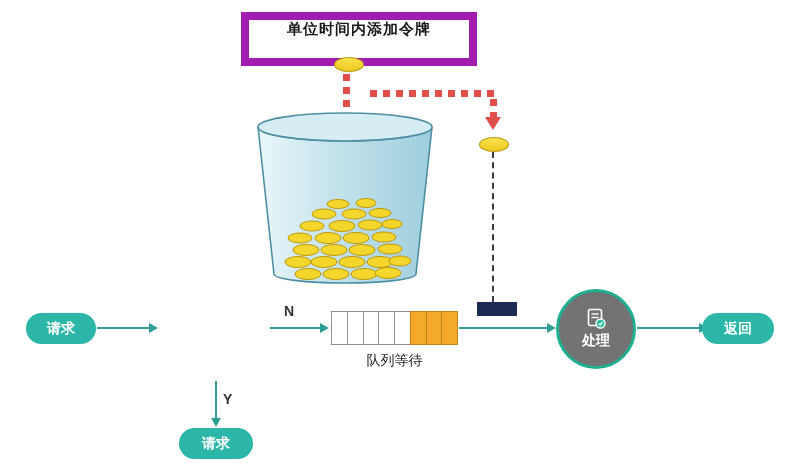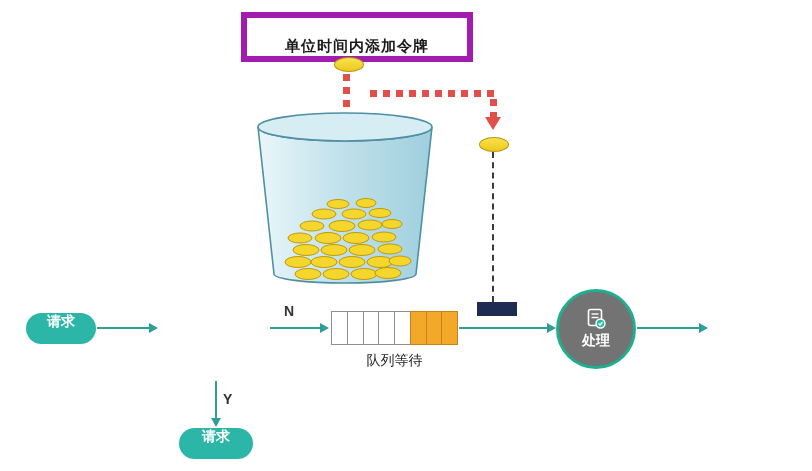--- a/index.html
+++ b/index.html
@@ -4,22 +4,22 @@
 <style>
   html,body{margin:0;padding:0;background:#ffffff;}
   #stage{
     position:relative;width:812px;height:471px;background:#ffffff;overflow:hidden;
     font-family:"Liberation Sans","DejaVu Sans",sans-serif;
   }
   .abs{position:absolute;}
   
   .title-box{
     left:241px;top:12px;width:220px;height:38px;
-    border:6px solid #a21caf;background:#fff;
-    display:flex;align-items:flex-end;justify-content:center;
+    border:8px solid #a21caf;background:#fff;
+    display:flex;align-items:flex-start;justify-content:center;
     font-size:15px;font-weight:bold;color:#1a1a1a;letter-spacing:1px;
   }
   
   .coin-div{
     background:linear-gradient(#f9e34e,#ecc81e);
     border:1px solid #b8960b;border-radius:50%;
   }
   
   .red-dash-v{width:7px;background:repeating-linear-gradient(to bottom,#e14f4a 0 7px,transparent 7px 13px);}
   .red-dash-h{height:7px;background:repeating-linear-gradient(to right,#e14f4a 0 7px,transparent 7px 13px);}
@@ -28,21 +28,21 @@
   .black-dash-v{width:0;border-left:2px dashed #3a3a3a;}
   .navy-rect{background:#1e2c54;z-index:5;}
   
   .line-h{height:2px;background:#2f9f96;}
   .line-v{width:2px;background:#2f9f96;}
   .ah-right{width:0;height:0;border-top:5px solid transparent;border-bottom:5px solid transparent;border-left:9px solid #2f9f96;}
   .ah-down{width:0;height:0;border-left:5px solid transparent;border-right:5px solid transparent;border-top:9px solid #2f9f96;}
   
   .pill{
     background:#2cb6a8;color:#fff;font-weight:bold;font-size:14px;
-    display:flex;justify-content:center;border-radius:16px;
+    display:flex;align-items:center;justify-content:center;border-radius:16px;
   }
   
   .diamond-wrap{left:166px;top:280px;width:100px;height:100px;}
   .diamond-shape{
     position:absolute;left:50%;top:50%;width:72px;height:72px;
     transform:translate(-50%,-50%) rotate(45deg);
     background:linear-gradient(160deg,#2fb7ab 20%,#45bd8e 85%);
     border-radius:6px;
   }
   .diamond-text{
@@ -168,20 +168,23 @@
       <line x1="6.5" y1="9.5" x2="13.5" y2="9.5" stroke="#fff" stroke-width="1.4"></line>
       <circle cx="15.5" cy="15.5" r="4.5" fill="#2cc0a2" stroke="#fff" stroke-width="1.4"></circle>
       <polyline points="13.6,15.5 15.1,17 17.4,14.2" fill="none" stroke="#fff" stroke-width="1.4"></polyline>
     </svg>
     <span>处理</span>
   </div>
 
   <div class="abs line-h" style="left:637px;top:327px;width:62px;"></div>
   <div class="abs ah-right" style="left:699px;top:323px;"></div>
 
+  <div class="abs pill" style="left:702px;top:313px;width:72px;height:31px;">
+    <span>返回</span>
+  </div>
 
   <div class="abs line-v" style="left:215px;top:381px;height:38px;"></div>
   <div class="abs ah-down" style="left:211px;top:418px;"></div>
   <div class="abs branch-label" style="left:223px;top:391px;">Y</div>
 
   <div class="abs pill" style="left:179px;top:428px;width:74px;height:31px;">
     <span>请求</span>
   </div>
 
 </div>

